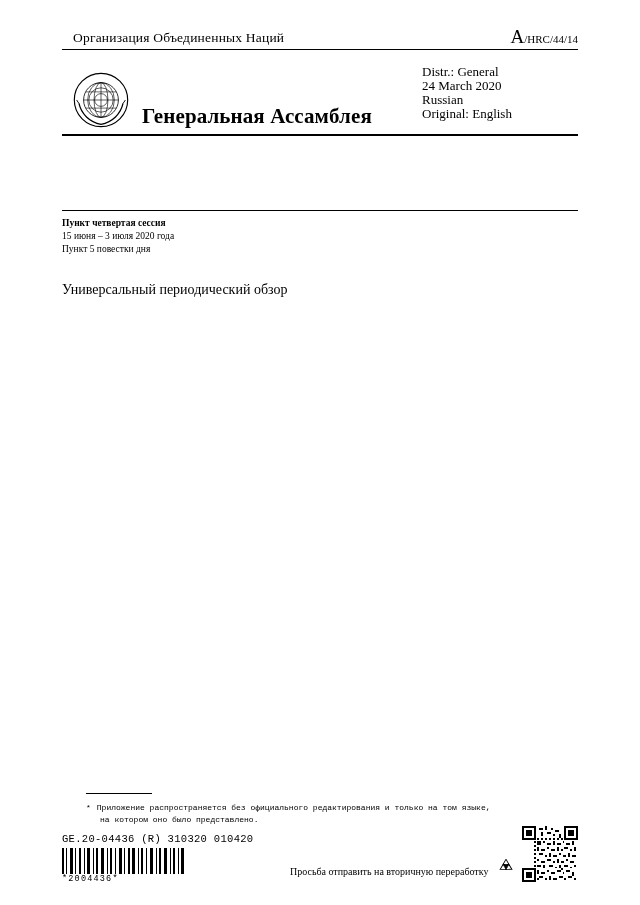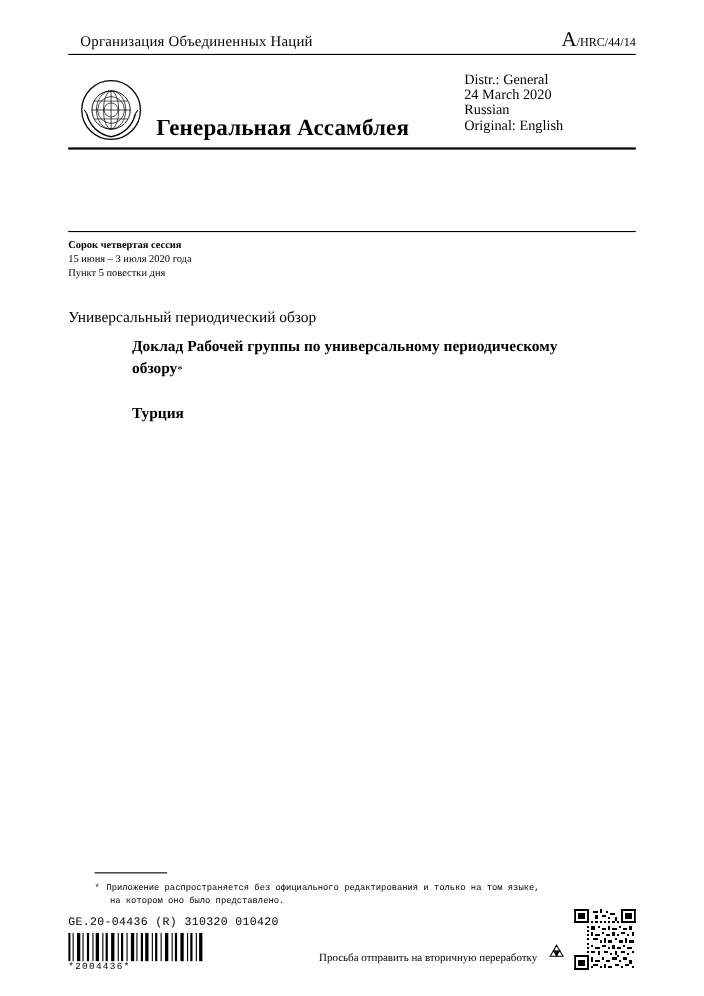--- a/index.html
+++ b/index.html
@@ -266,30 +266,26 @@
         <div>Russian</div>
         <div>Original: English</div>
       </div>
     </div>
     <div class="header-bottom-rule"></div>
   </div>
 
   <div class="body-rule"></div>
 
   <div class="session-block">
-    <div class="session">Сорок четвертая сессия</div>
+    <div class="session">Пункт четвертая сессия</div>
     <div class="dates">15 июня – 3 июля 2020 года</div>
     <div class="agenda">Пункт 5 повестки дня</div>
     <div class="agenda-title">Универсальный периодический обзор</div>
   </div>
 
-  <div class="doc-title-block">
-    <div class="doc-title"><span>Доклад Рабочей группы по универсальному периодическому обзору</span><span class="fn">*</span></div>
-    <div class="country">Турция</div>
-  </div>
 
   <div class="footnote-rule"></div>
   <div class="footnote">
     <div><span class="star">*</span><span>Приложение распространяется без официального редактирования и только на том языке,</span></div>
     <div class="ln2">на котором оно было представлено.</div>
   </div>
 
   <div class="jobno">GE.20-04436  (R)   310320  010420</div>
 
   <svg class="barcode" viewBox="0 0 124 26" preserveAspectRatio="none">

